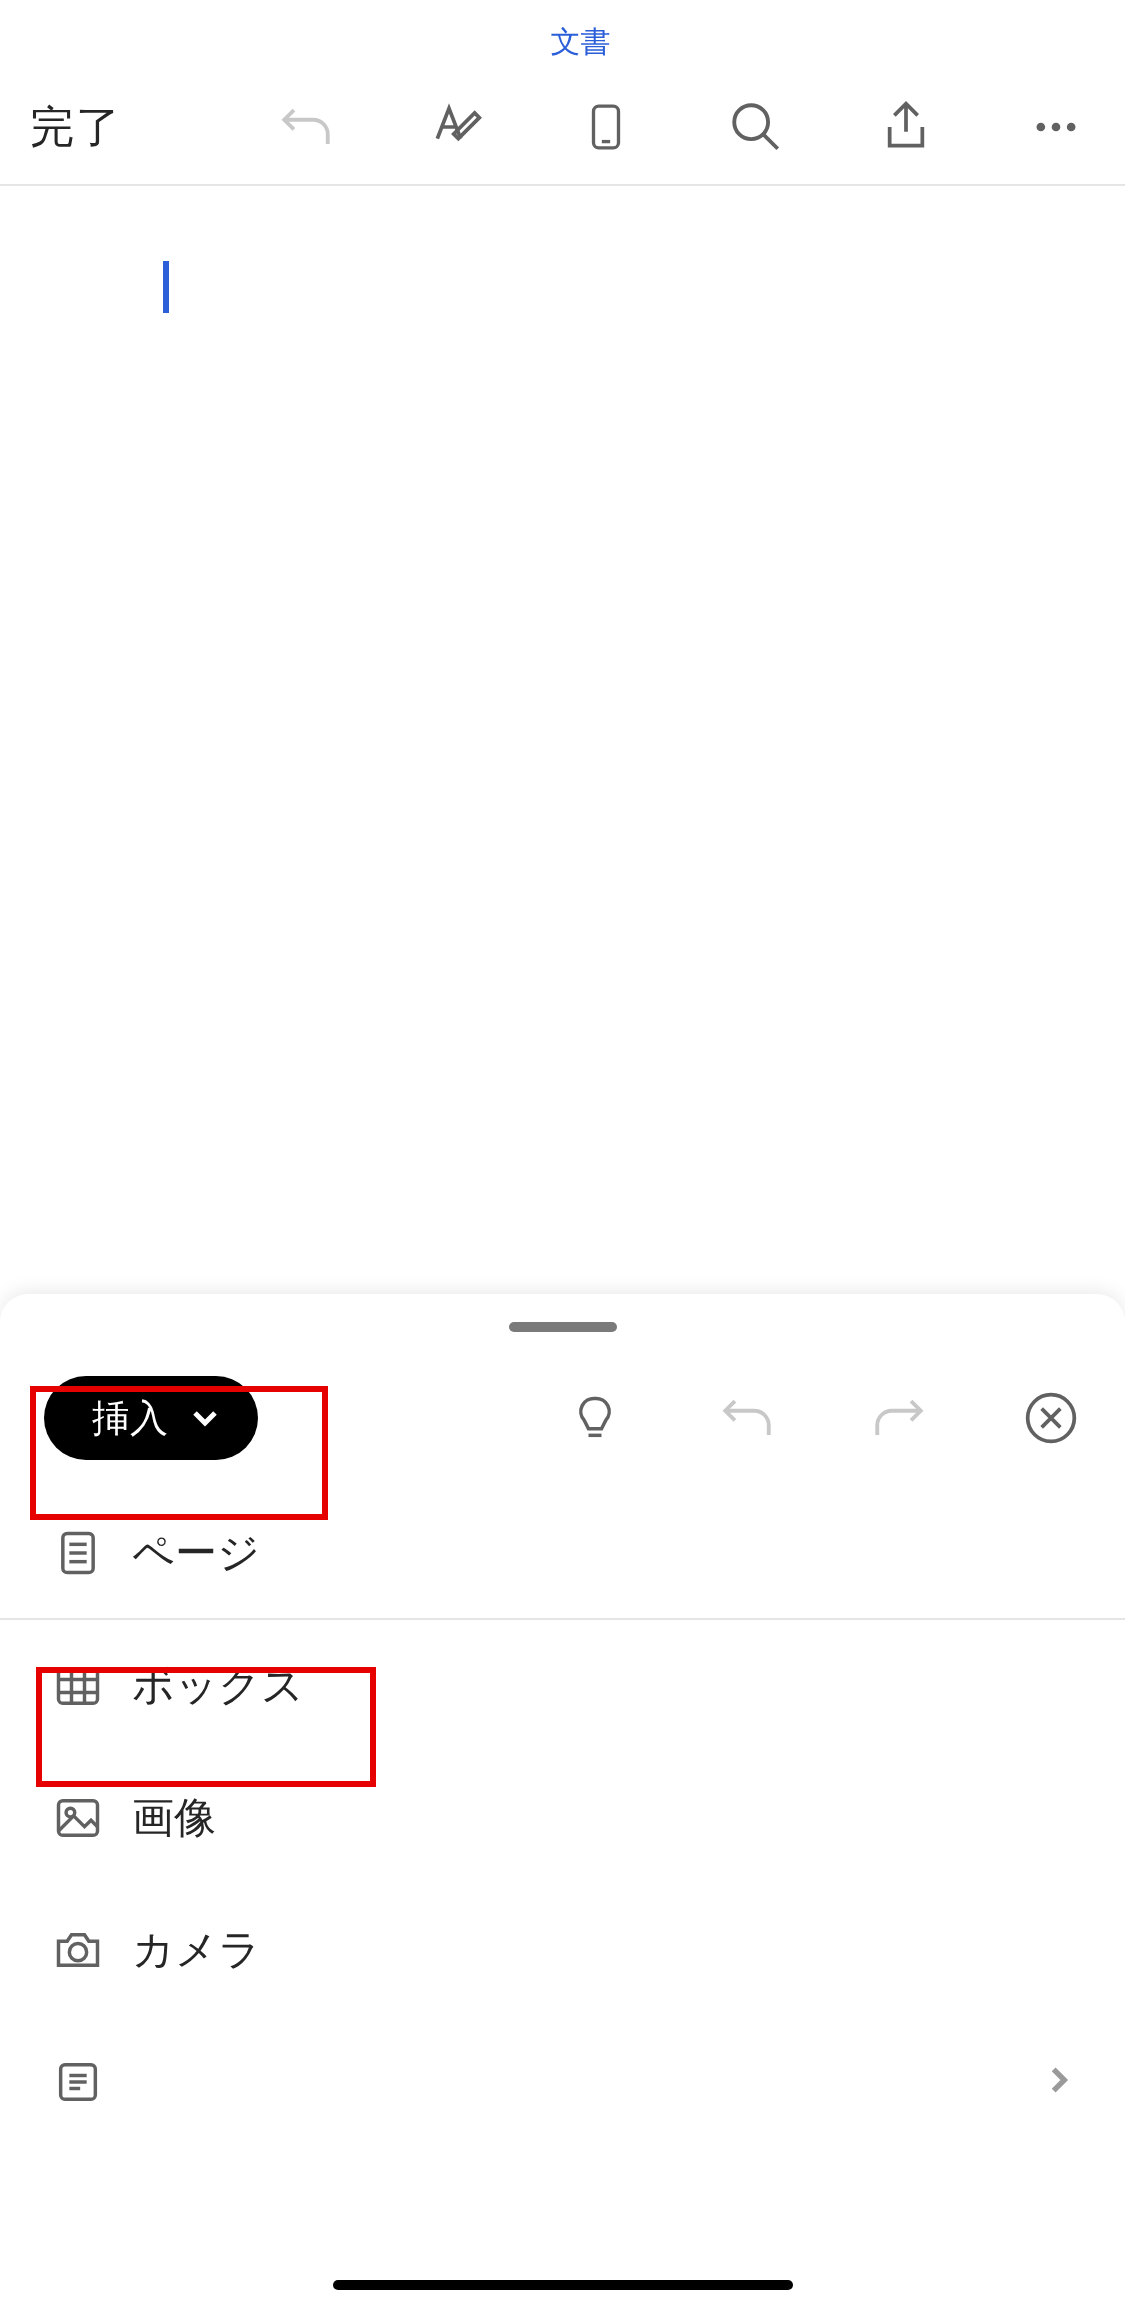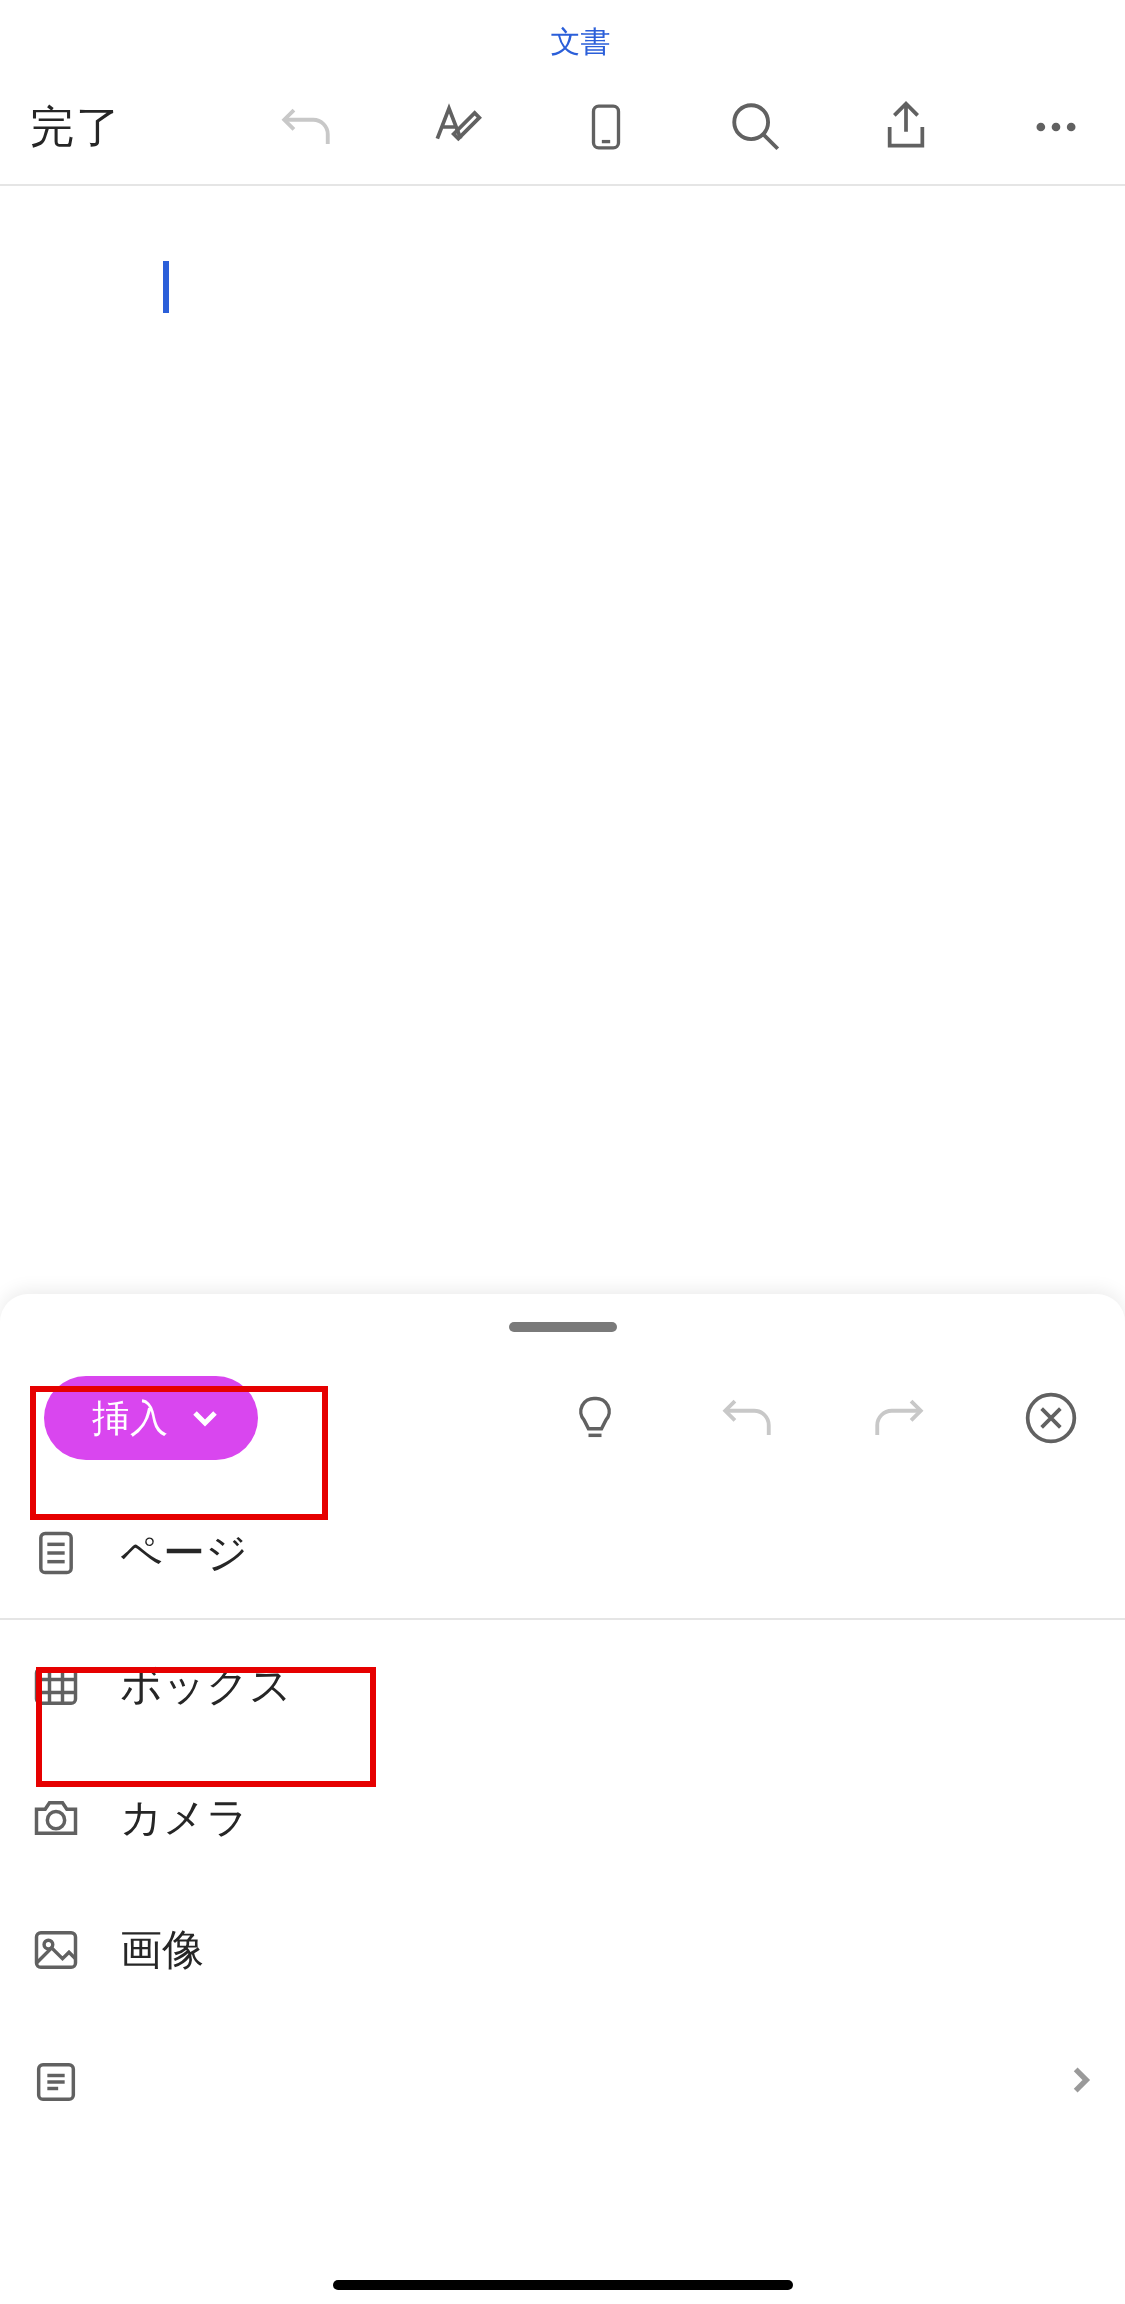--- a/index.html
+++ b/index.html
@@ -8,28 +8,28 @@
   .toolbar { display: flex; align-items: center; height: 116px; border-bottom: 2px solid #e5e5e5; padding: 0 30px; }
   .done-btn { font-size: 44px; color: #262626; letter-spacing: 2px; flex: 0 0 auto; margin-right: auto; }
   .tool-icons { display: flex; gap: 92px; align-items: center; margin-right: 10px; }
   .tool-icons .ico { width: 58px; height: 58px; display: flex; align-items: center; justify-content: center; }
   .ico svg { stroke: #616161; fill: none; stroke-width: 3.2; }
   .doc-area { position: relative; width: 100%; height: 1108px; background: #fff; }
   .cursor { position: absolute; left: 163px; top: 75px; width: 6px; height: 52px; background: #2b5fd9; }
   .panel { position: absolute; left: 0; right: 0; bottom: 0; height: 1010px; background: #fff; border-top-left-radius: 28px; border-top-right-radius: 28px; box-shadow: 0 -4px 18px rgba(0,0,0,.08); }
   .drag-handle { width: 108px; height: 10px; background: #7a7a7a; border-radius: 5px; margin: 28px auto 26px; }
   .panel-header { display: flex; align-items: center; padding: 0 44px; height: 120px; }
-  .insert-pill { display: flex; align-items: center; background: #d946ef; color: #fff; border-radius: 56px; padding: 0 38px 0 48px; height: 84px; font-size: 38px; gap: 22px; }
+  .insert-pill { display: flex; align-items: center; background: #000000; color: #fff; border-radius: 56px; padding: 0 38px 0 48px; height: 84px; font-size: 38px; gap: 22px; }
   .insert-pill svg { stroke: #fff; stroke-width: 4; fill: none; }
   .panel-tools { margin-left: auto; display: flex; align-items: center; gap: 92px; }
   .panel-tools .pico { width: 60px; height: 60px; display: flex; align-items: center; justify-content: center; }
   .panel-tools svg { stroke: #616161; fill: none; stroke-width: 3.2; }
   .panel-tools .disabled svg { stroke: #c8c8c8; }
   .menu { margin-top: 10px; }
-  .menu-item { display: flex; align-items: center; height: 132px; padding: 0 28px; font-size: 42px; color: #262626; gap: 36px; }
+  .menu-item { display: flex; align-items: center; height: 132px; padding: 0 50px; font-size: 42px; color: #262626; gap: 26px; }
   .menu-item.divider { border-bottom: 2px solid #e5e5e5; }
   .menu-item .micon { width: 56px; height: 56px; display: flex; align-items: center; justify-content: center; flex: 0 0 56px; }
   .menu-item .micon svg { stroke: #616161; fill: none; stroke-width: 3.2; }
   .menu-item .chev { margin-left: auto; }
   .menu-item .chev svg { stroke: #9a9a9a; fill: none; stroke-width: 4; }
   .highlight { position: absolute; border: 6px solid #e60000; pointer-events: none; }
   .hl1 { left: 30px; top: 1386px; width: 298px; height: 134px; }
   .hl2 { left: 36px; top: 1667px; width: 340px; height: 120px; }
   .home-indicator { position: absolute; bottom: 14px; left: 50%; transform: translateX(-50%); width: 460px; height: 10px; background: #000; border-radius: 5px; }
 </style>
@@ -142,35 +142,35 @@
             <line x1="6" y1="30" x2="42" y2="30"></line>
             <line x1="18" y1="8" x2="18" y2="40"></line>
             <line x1="30" y1="8" x2="30" y2="40"></line>
           </svg>
       </div>
       <span>ボックス</span>
     </div>
     <div class="menu-item">
       <div class="micon">
         <svg viewBox="0 0 48 48" width="52" height="52">
-            <path d="M6 16 H14 L18 10 H30 L34 16 H42 V38 H6 Z"></path>
-            <circle cx="24" cy="26" r="8"></circle>
-          </svg>
-      </div>
-      <span>カメラ</span>
-    </div>
-    <div class="menu-item">
-      <div class="micon">
-        <svg viewBox="0 0 48 48" width="52" height="52">
             <rect x="6" y="8" width="36" height="32" rx="4"></rect>
             <circle cx="17" cy="19" r="4"></circle>
             <path d="M6 36 L20 22 L30 32 L36 26 L42 32"></path>
           </svg>
       </div>
       <span>画像</span>
+    </div>
+    <div class="menu-item">
+      <div class="micon">
+        <svg viewBox="0 0 48 48" width="52" height="52">
+            <path d="M6 16 H14 L18 10 H30 L34 16 H42 V38 H6 Z"></path>
+            <circle cx="24" cy="26" r="8"></circle>
+          </svg>
+      </div>
+      <span>カメラ</span>
     </div>
     <div class="menu-item">
       <div class="micon">
         <svg viewBox="0 0 48 48" width="52" height="52">
             <rect x="8" y="8" width="32" height="32" rx="4"></rect>
             <line x1="16" y1="18" x2="32" y2="18"></line>
             <line x1="16" y1="24" x2="32" y2="24"></line>
             <line x1="16" y1="30" x2="26" y2="30"></line>
           </svg>
       </div>

